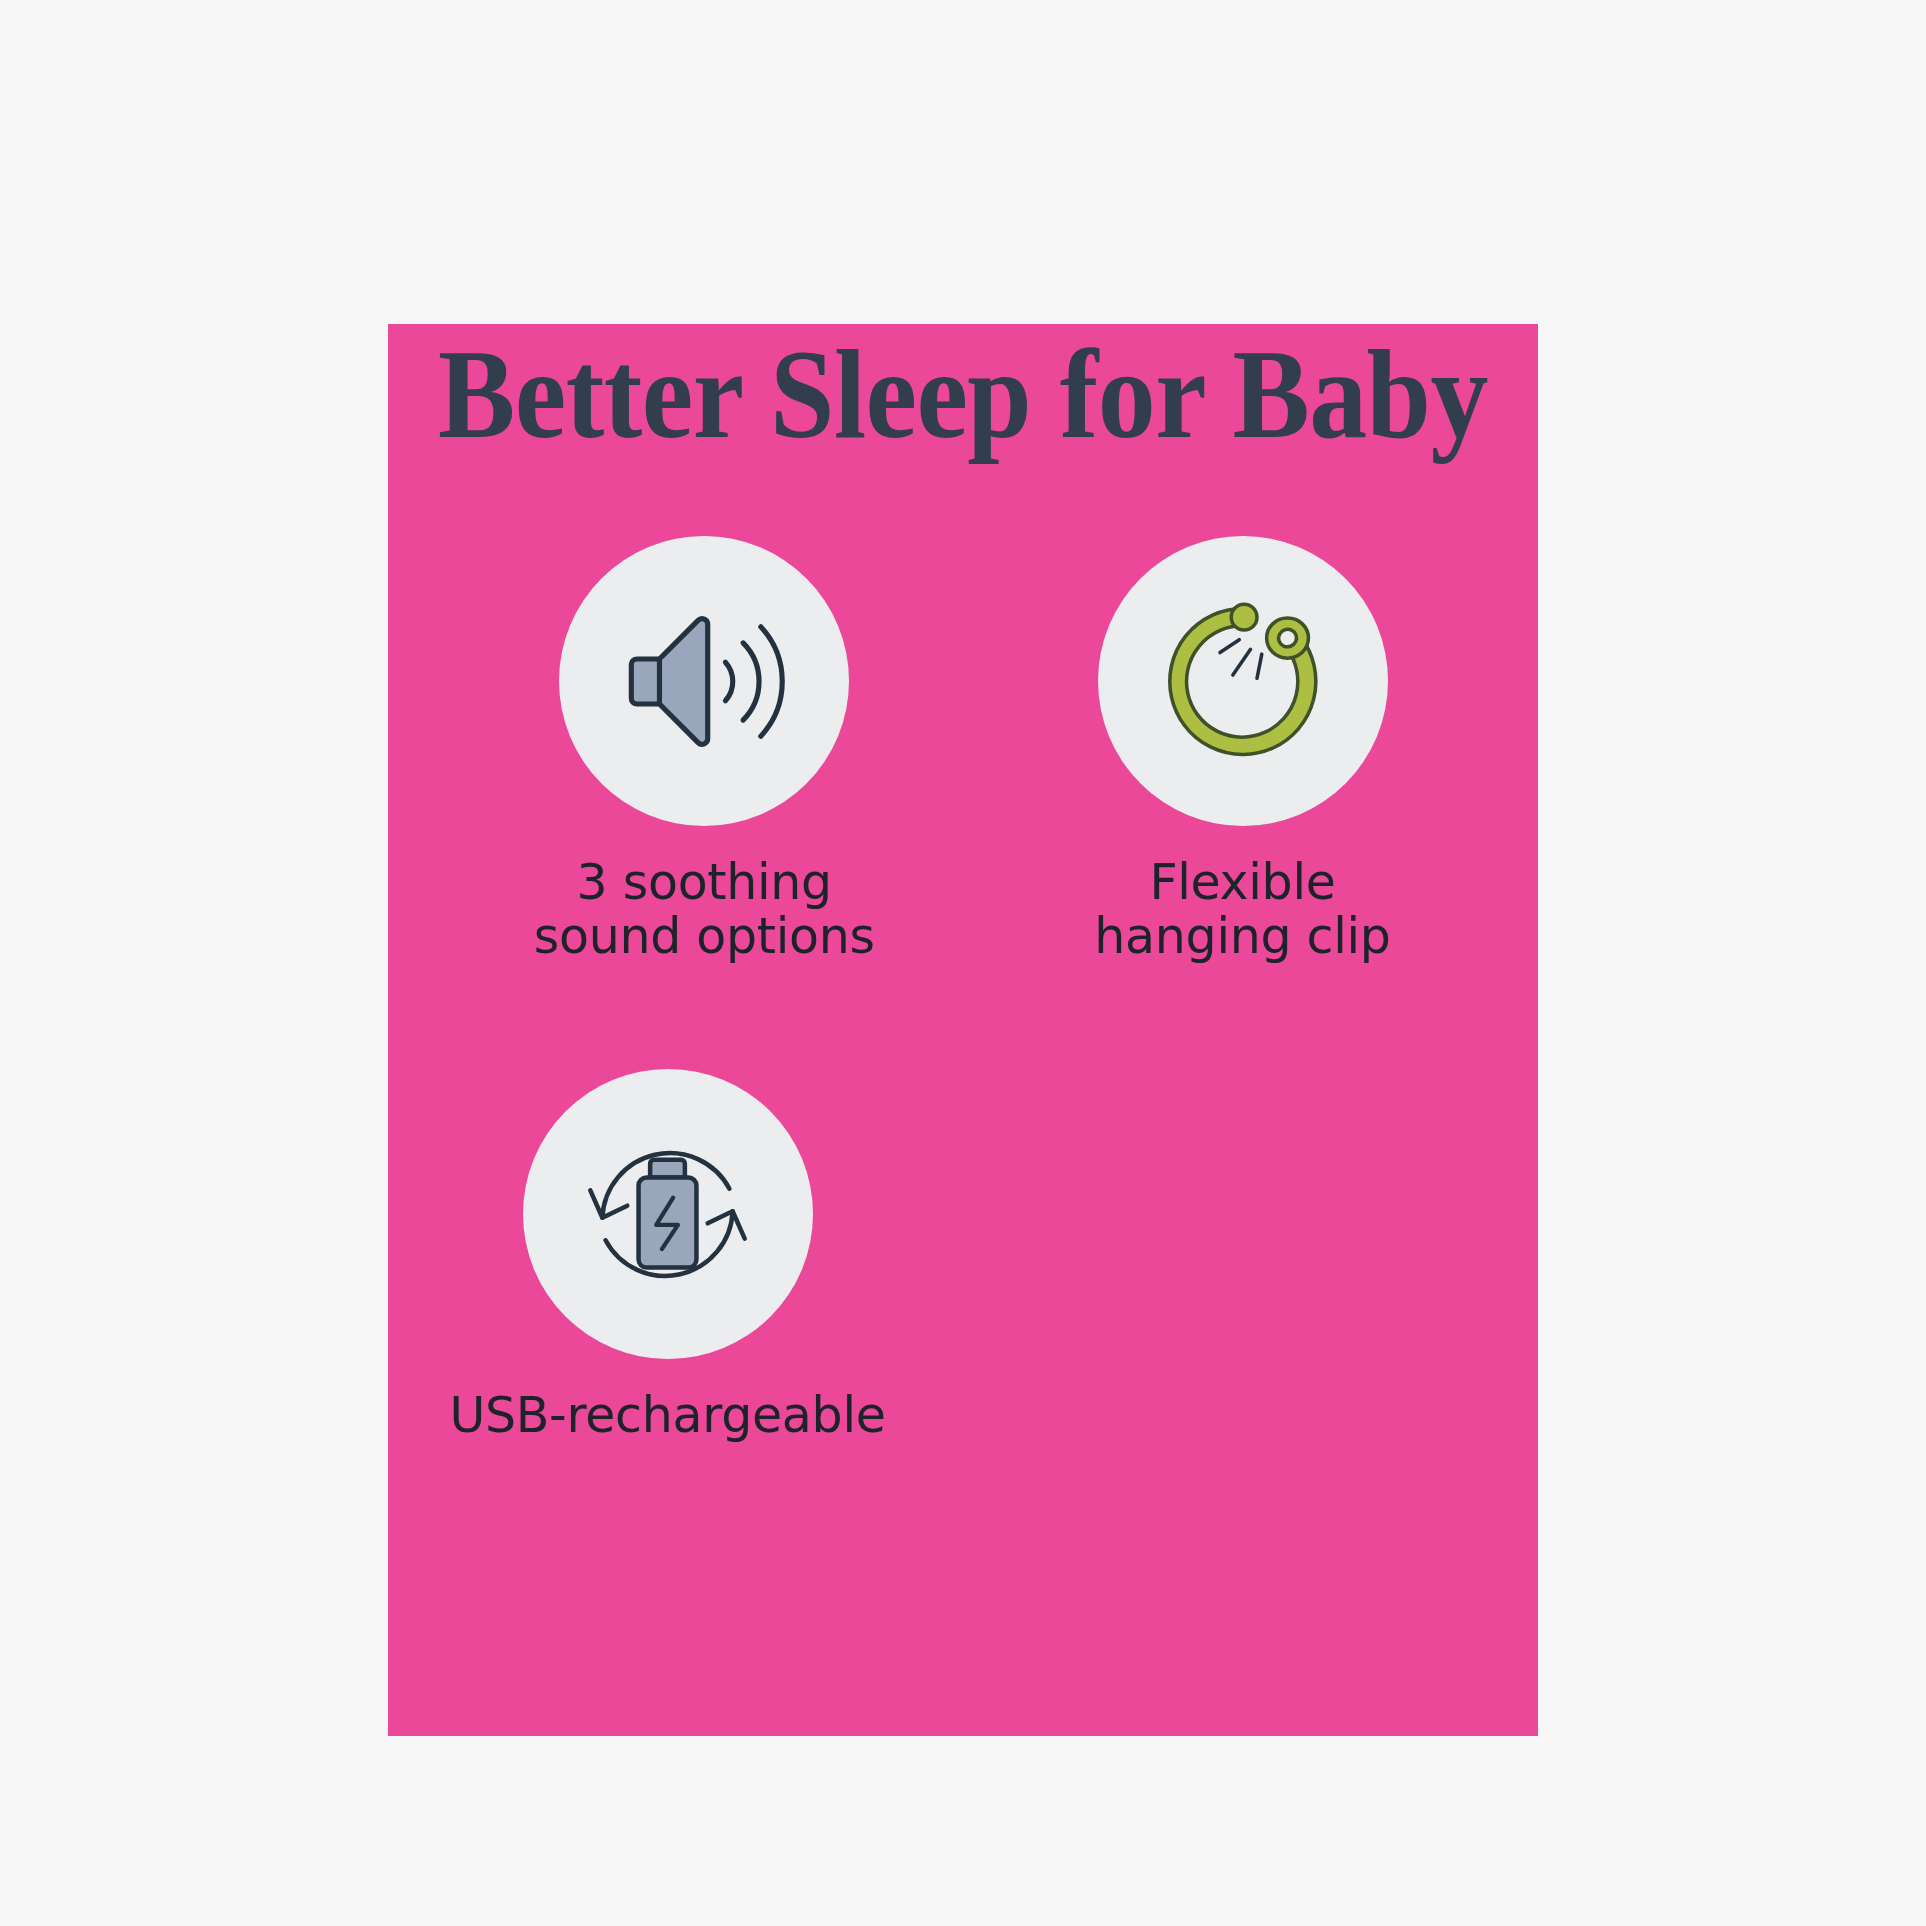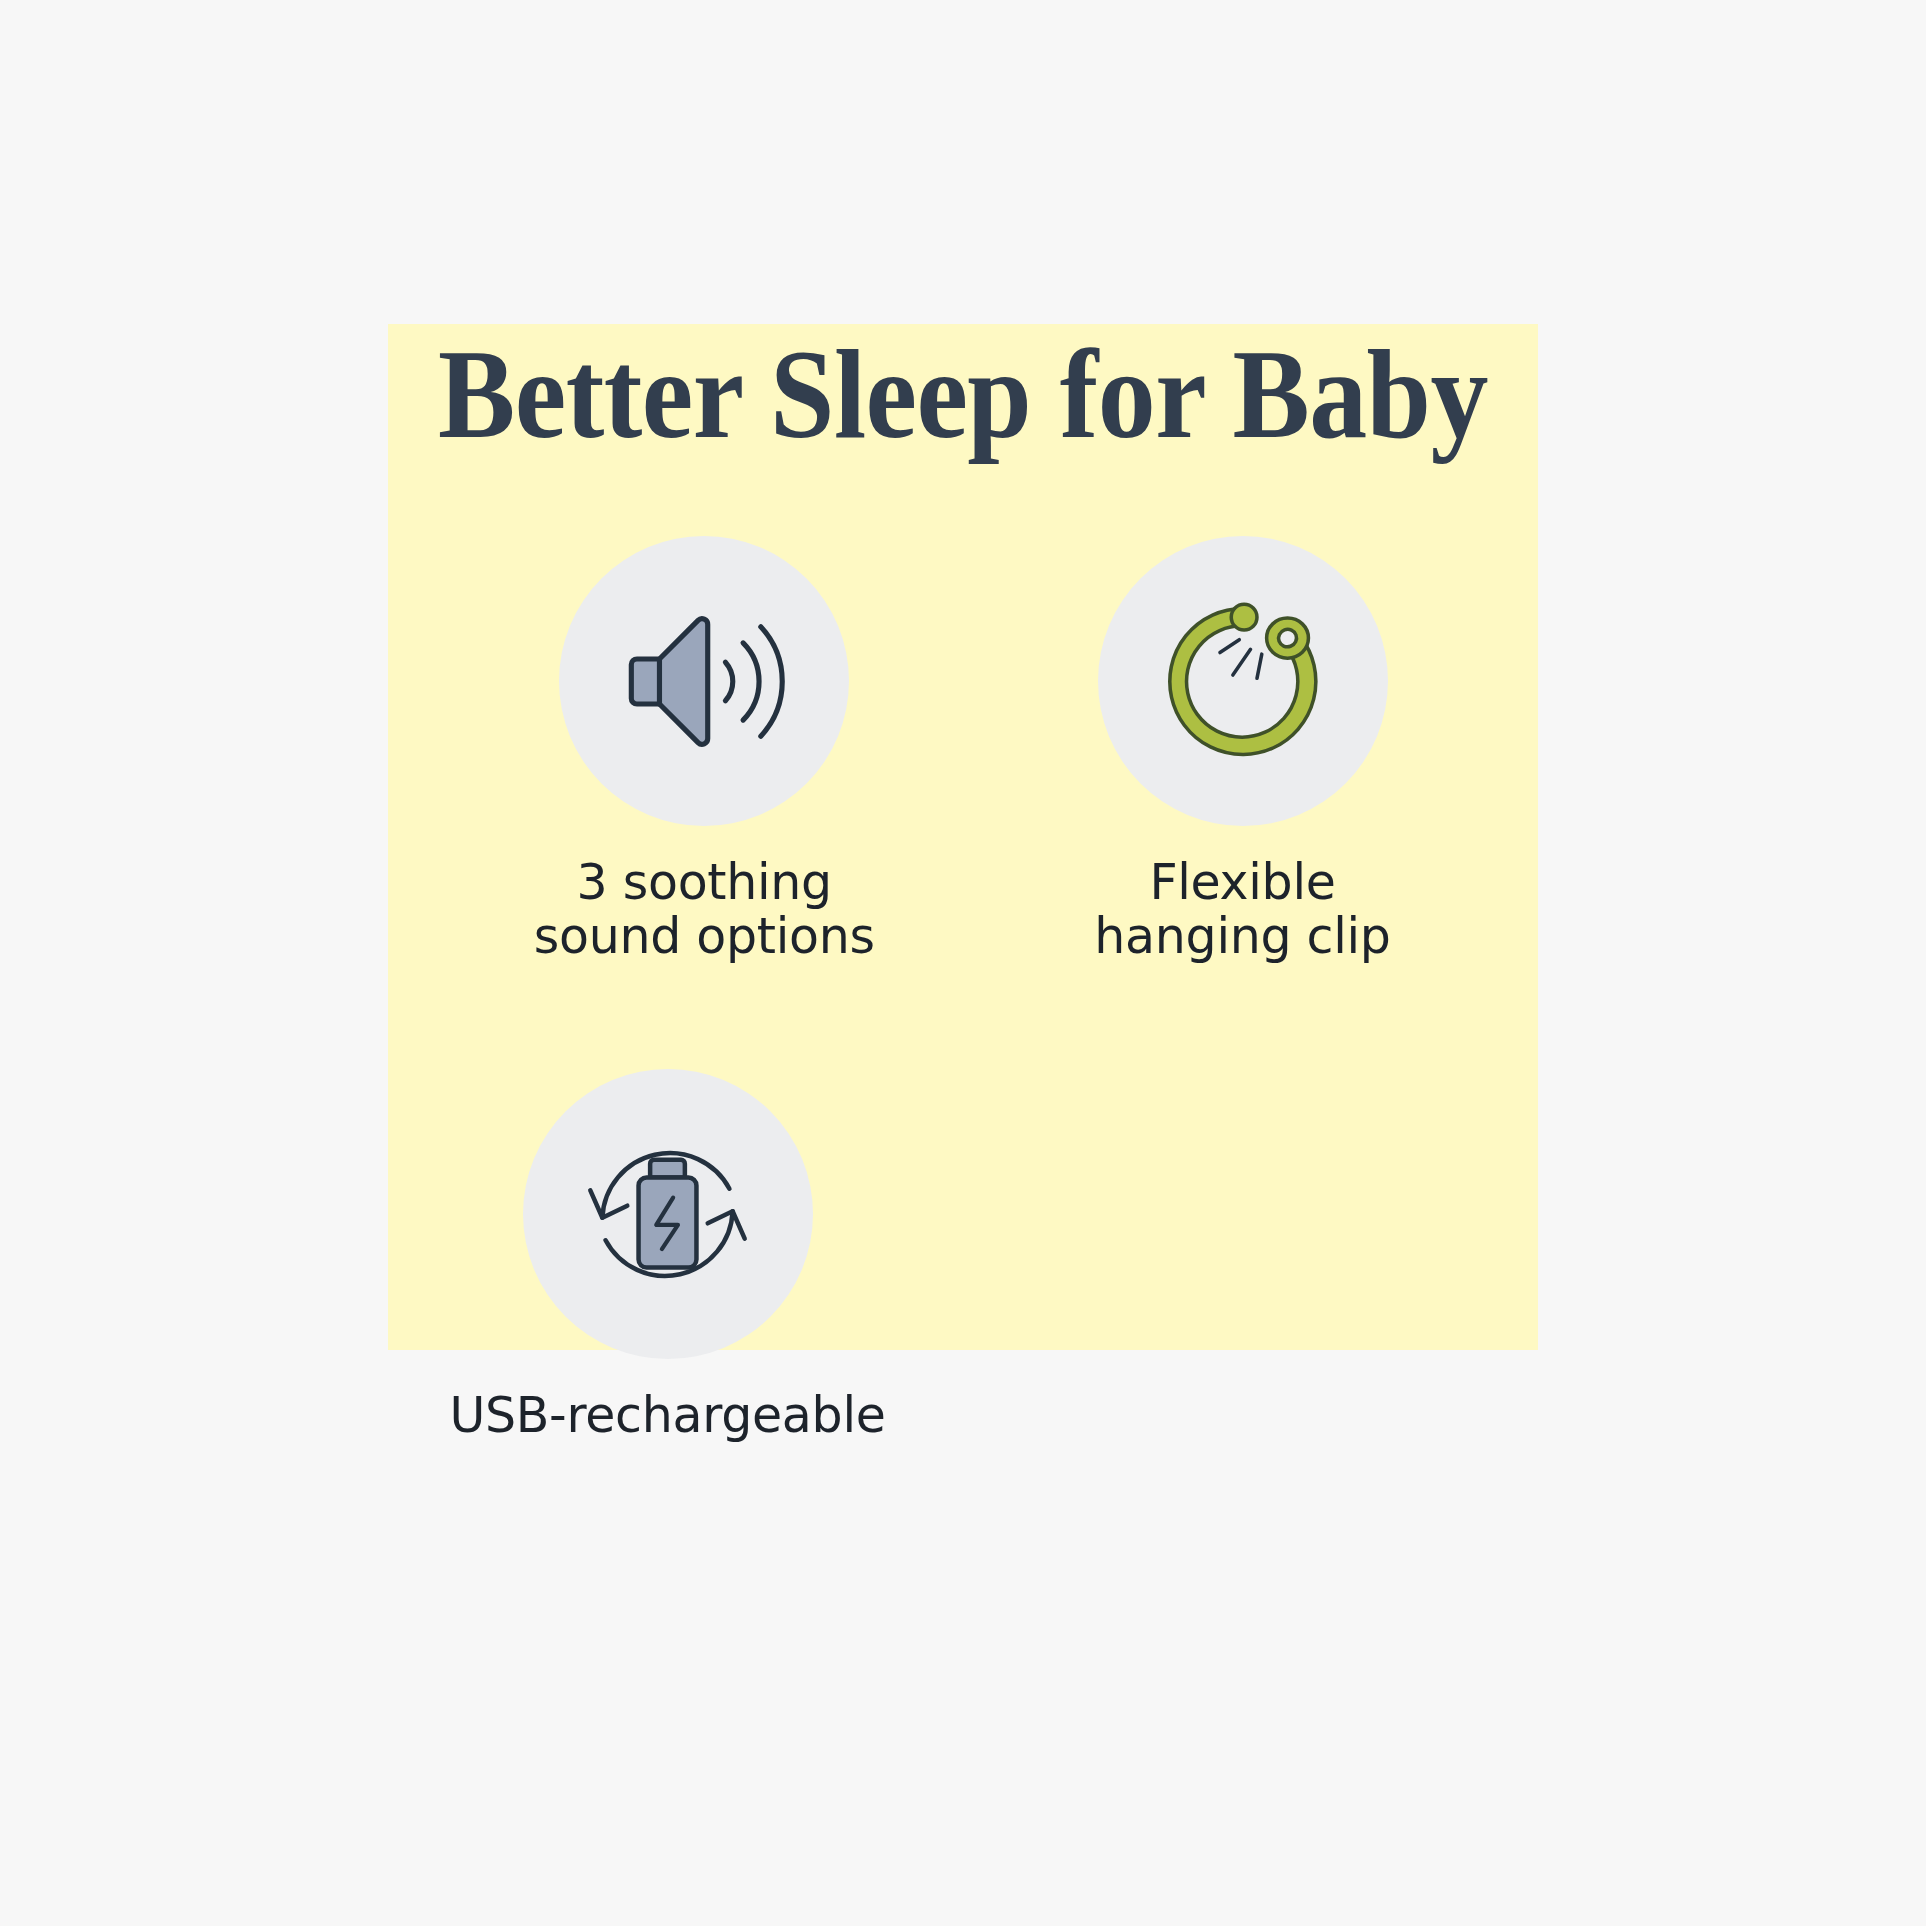--- a/index.html
+++ b/index.html
@@ -19,22 +19,22 @@
     width: 1926px;
     height: 1926px;
   }
 
   
   .panel {
     position: absolute;
     left: 388px;
     top: 324px;
     width: 1150px;
-    height: 1026px;
-    background: #fef9c3;
+    height: 1412px;
+    background: #ec4899;
   }
 
   
   .headline {
     position: absolute;
     left: 0;
     top: 7.7px;
     width: 1150px;
     text-align: center;
     font-family: "Liberation Serif", "DejaVu Serif", serif;

